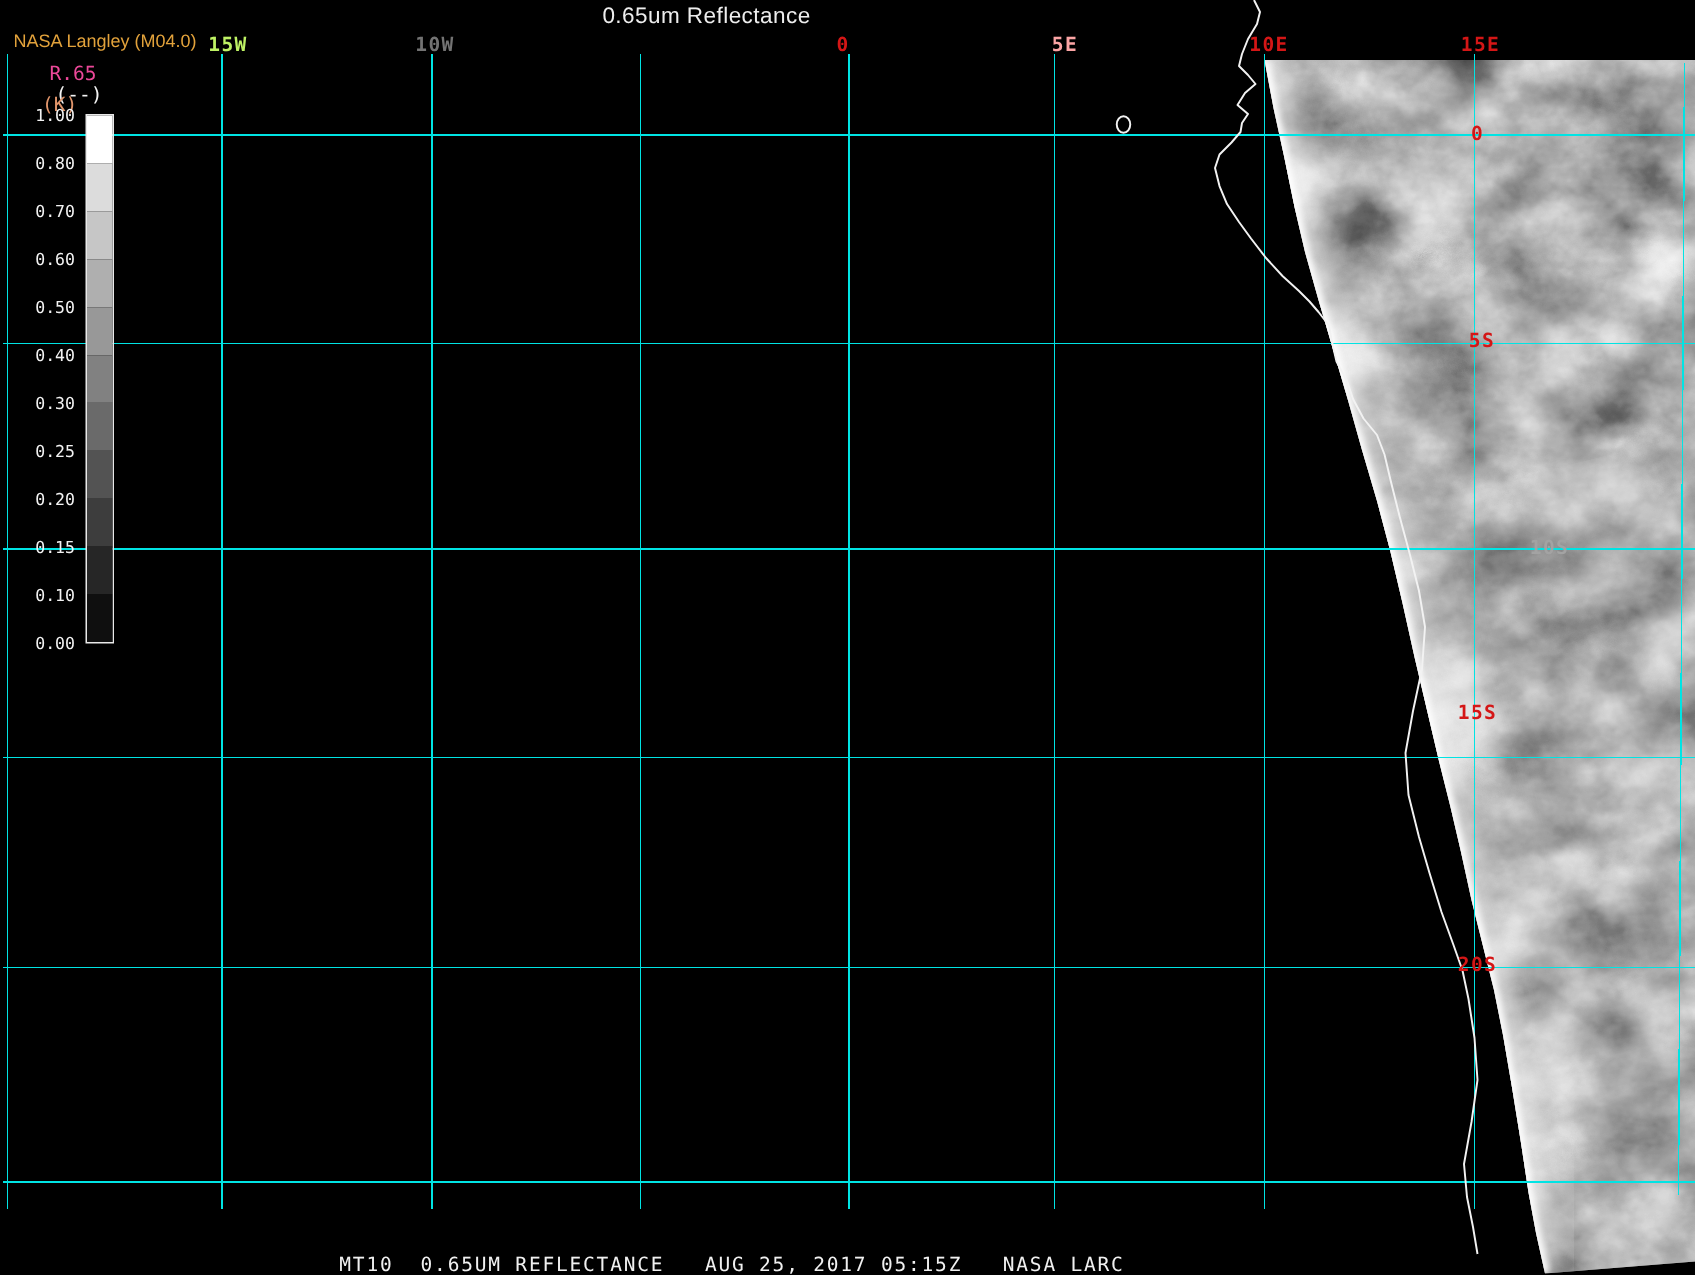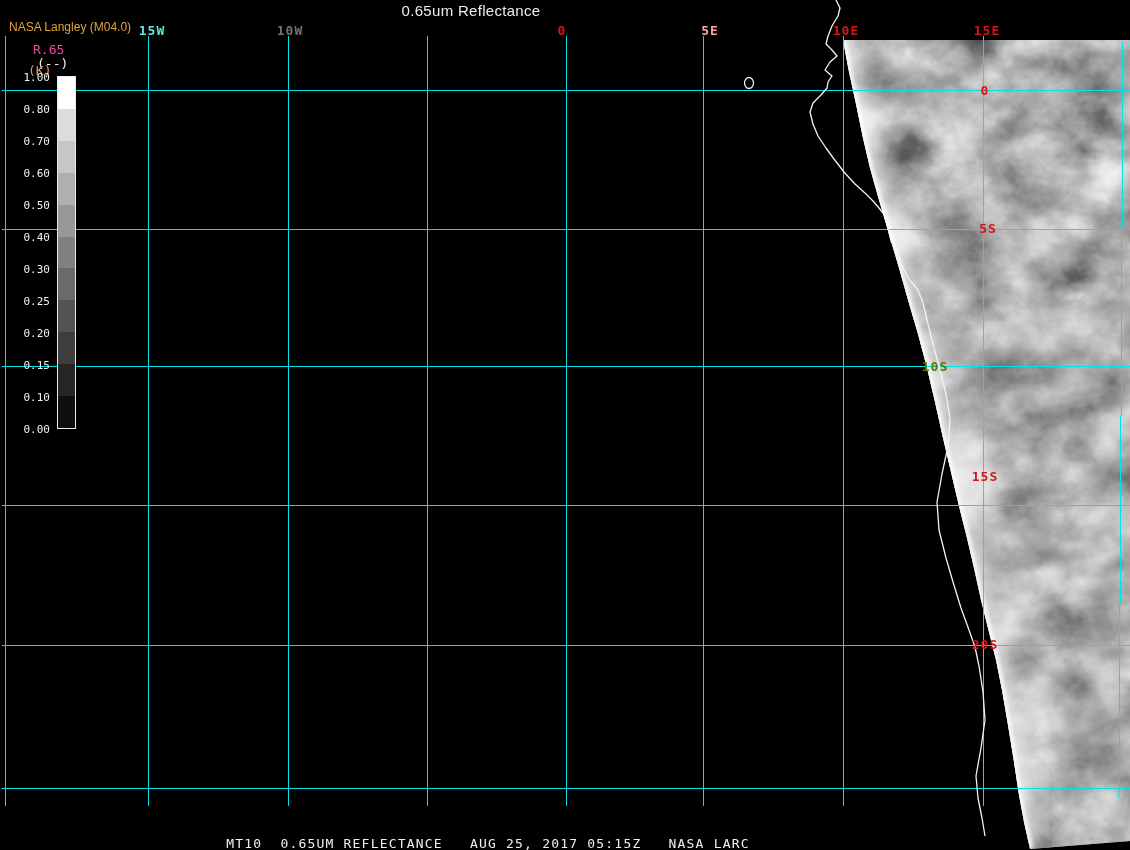--- a/index.html
+++ b/index.html
@@ -110,31 +110,31 @@
                933,344 940,370 946,394 950,418 948,446 942,474 937,502 939,530 946,558 953,582 961,608
                969,630 975,647 979,666 983,692 985,720 981,748 976,776 978,798 982,818 985,836"></path>
       <ellipse cx="749" cy="83" rx="4.5" ry="5.5"></ellipse>
     </g>
   </svg>
 
   <div class="txt credit">NASA Langley (M04.0)</div>
   <div class="txt title1">0.65um Reflectance</div>
 
   <div>
-      <span class="lonlab" style="left: 152px; color: #5eead4;">15W</span>
+      <span class="lonlab" style="left: 152px; color: #bef264;">15W</span>
       <span class="lonlab" style="left: 290px; color: #737373;">10W</span>
       <span class="lonlab" style="left: 562px; color: rgb(212, 22, 22);">0</span>
       <span class="lonlab" style="left: 710px; color: #fca5a5;">5E</span>
       <span class="lonlab" style="left: 846px; color: rgb(212, 22, 22);">10E</span>
       <span class="lonlab" style="left: 987px; color: rgb(212, 22, 22);">15E</span>
     </div>
   <div>
       <span class="latlab" style="left: 985px; top: 90px; color: rgb(212, 22, 22);">0</span>
       <span class="latlab" style="left: 988px; top: 228px; color: rgb(212, 22, 22);">5S</span>
-      <span class="latlab" style="left: 935px; top: 366px; color: #4d7c0f;">10S</span>
+      <span class="latlab" style="left: 1033px; top: 366px; color: #a3a3a3;">10S</span>
       <span class="latlab" style="left: 985px; top: 476px; color: rgb(212, 22, 22);">15S</span>
       <span class="latlab" style="left: 985px; top: 644px; color: rgb(212, 22, 22);">20S</span>
     </div>
 
   <div class="txt cb-title">R.65</div>
   <div class="txt cb-units">(--)</div>
   <div class="txt cb-units2">(K)</div>
   <div>
       <span class="cb-tick" style="top: 77px;">1.00</span>
       <span class="cb-tick" style="top: 109px;">0.80</span>

